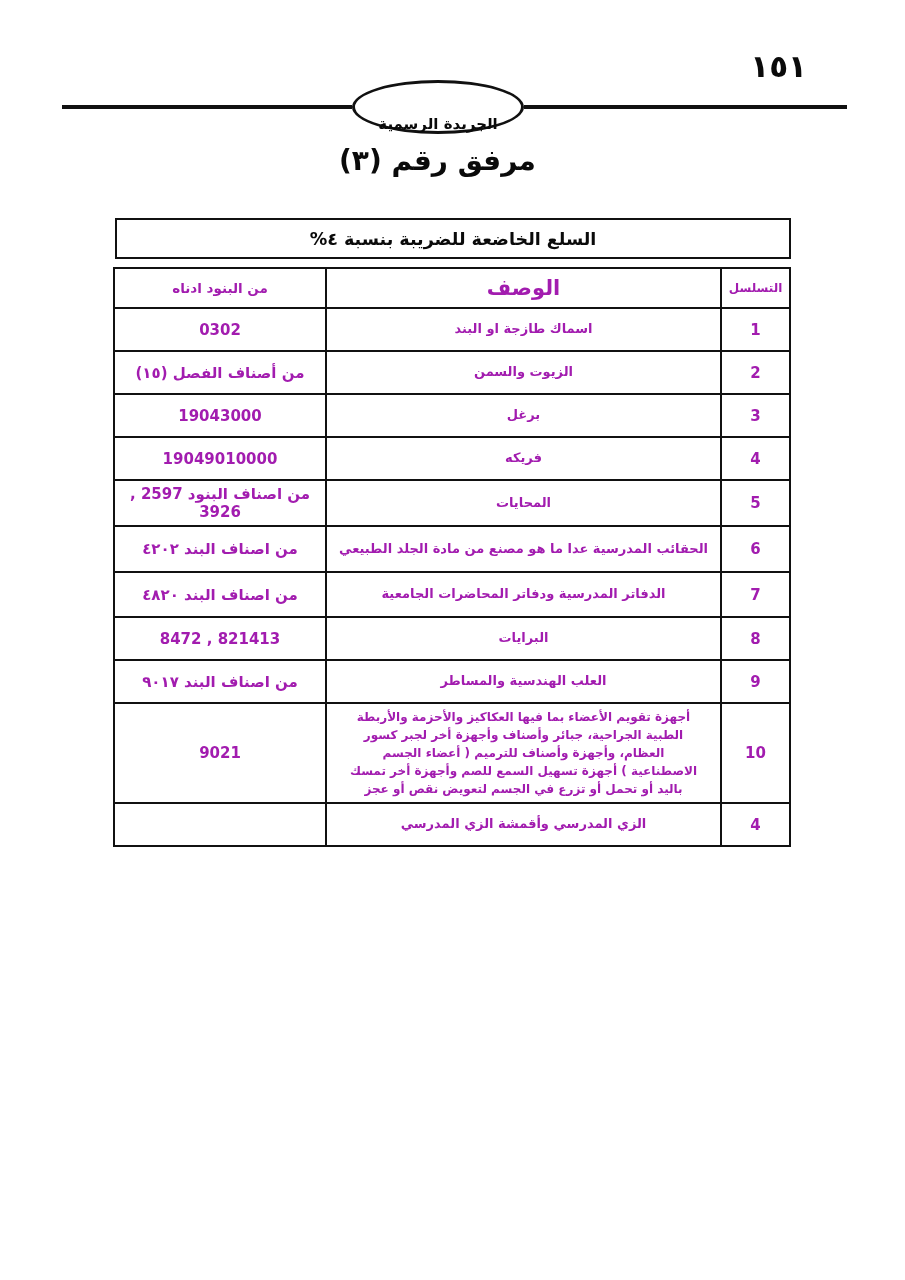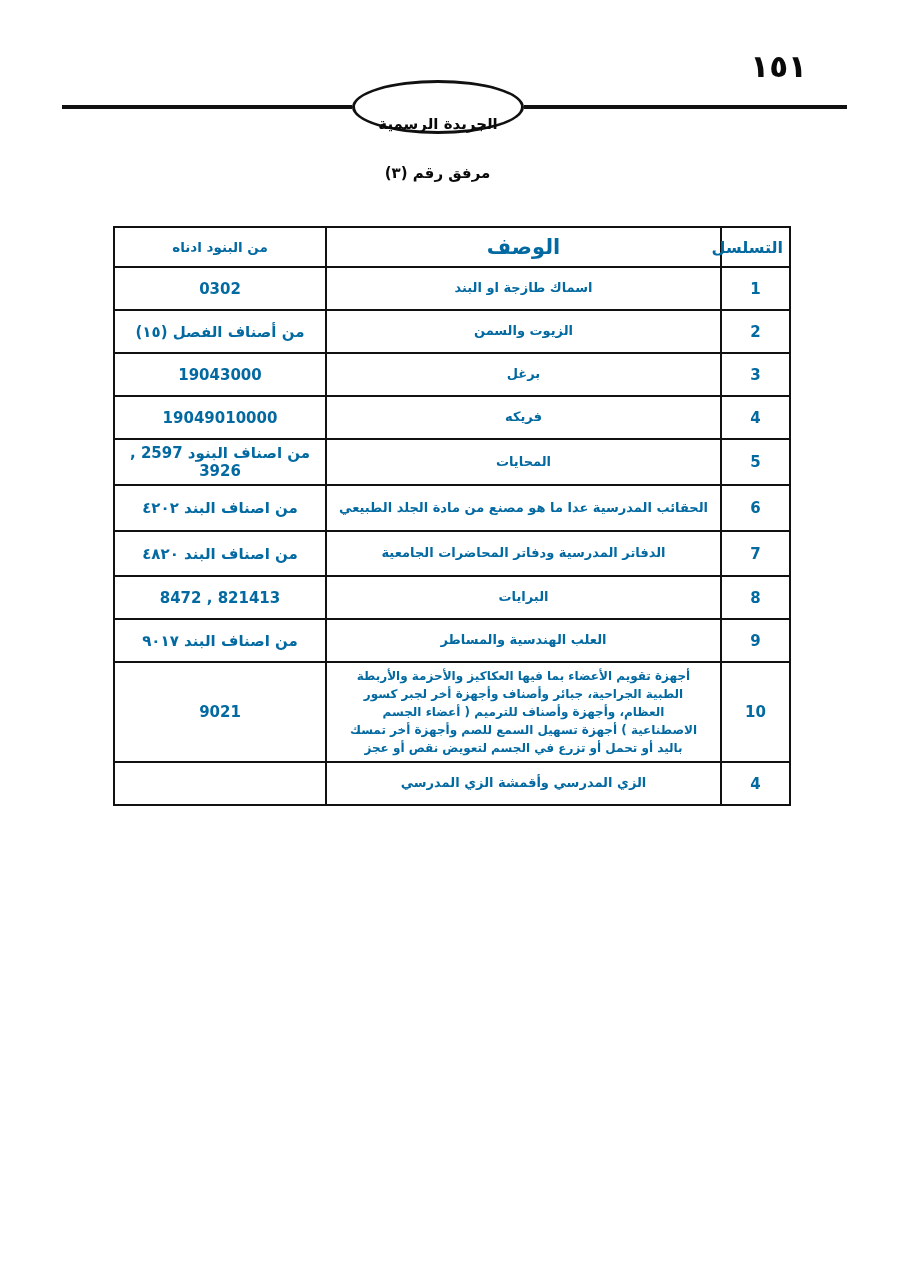--- a/index.html
+++ b/index.html
@@ -32,22 +32,22 @@
     border: 3.5px solid #111; border-radius: 50%;
     display: flex; align-items: center; justify-content: center;
     background: #fff; flex: 0 0 auto;
   }
   .gazette-oval span {
     font-size: 15px; font-weight: 700; direction: rtl; padding-bottom: 2px; margin-top: 36px;
   }
 
   
   .doc-title {
-    position: absolute; top: 164px; left: 0; width: 875px;
-    text-align: center; font-size: 15px; font-weight: 700; direction: rtl;
+    position: absolute; top: 144px; left: 0; width: 875px;
+    text-align: center; font-size: 28px; font-weight: 700; direction: rtl;
   }
 
   
   .table-wrap { position: absolute; top: 218px; left: 115px; width: 676px; direction: rtl; }
 
   .table-title {
     border: 2.5px solid #111;
     height: 41px;
     display: flex; align-items: center; justify-content: center;
     font-size: 17.5px; font-weight: 700;
@@ -55,29 +55,29 @@
   }
   .table-gap { height: 8px; }
 
   table.goods {
     width: 100%; border-collapse: collapse; direction: rtl;
     table-layout: fixed;
   }
   table.goods th, table.goods td {
     border: 2.2px solid #111;
     text-align: center; vertical-align: middle;
-    font-weight: 700; color: #0369a1;
+    font-weight: 700; color: #a21caf;
     padding: 2px 6px;
   }
   col.c-serial { width: 69px; }
   col.c-desc   { width: 395px; }
   col.c-code   { width: 212px; }
 
   thead tr { height: 40px; }
-  th.h-serial { font-size: 16px; font-weight: 700; }
+  th.h-serial { font-size: 12px; font-weight: 700; }
   th.h-desc   { font-size: 21px; font-weight: 700; }
   th.h-code   { font-size: 13.5px; font-weight: 700; }
 
   tbody tr { height: 43px; }
   tbody tr:nth-child(5), tbody tr:nth-child(6) { height: 46px; }
   tbody tr:nth-child(7) { height: 45px; }
   tbody tr:nth-child(10) { height: 74px; }
 
   td.serial { font-size: 15px; direction: ltr; }
   td.desc   { font-size: 13px; line-height: 1.45; }
@@ -96,20 +96,21 @@
   <div class="rule-line right"></div>
   <div class="gazette-oval">
     <span>الجريدة الرسمية</span>
   </div>
   <div class="rule-line left"></div>
 </div>
 
 <div class="doc-title">مرفق رقم (٣)</div>
 
 <div class="table-wrap">
+  <div class="table-title">السلع الخاضعة للضريبة  بنسبة ٤%</div>
   <div class="table-gap"></div>
 
   <table class="goods">
     <colgroup>
       <col class="c-serial">
         <col class="c-desc">
         <col class="c-code">
     </colgroup>
     <thead>
       <tr>

